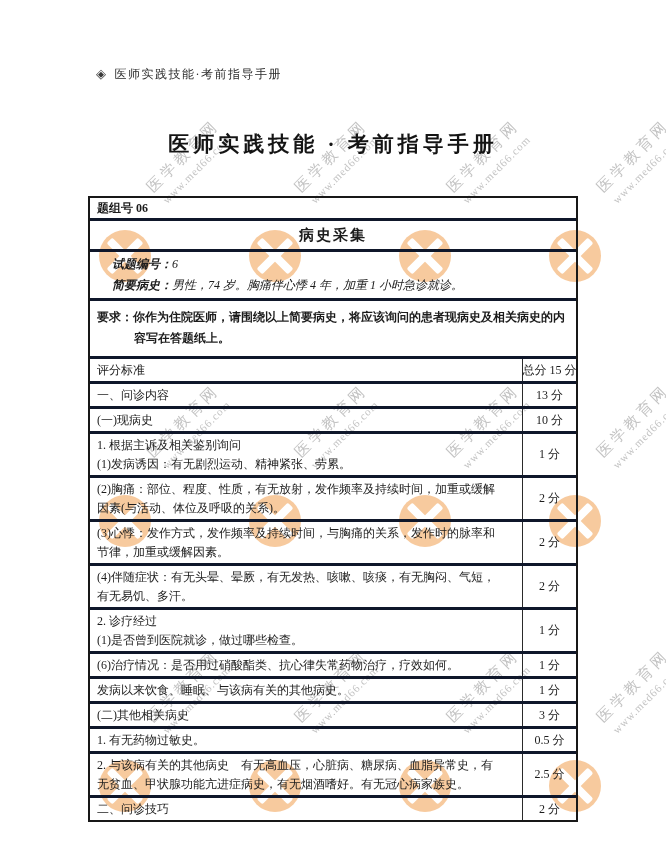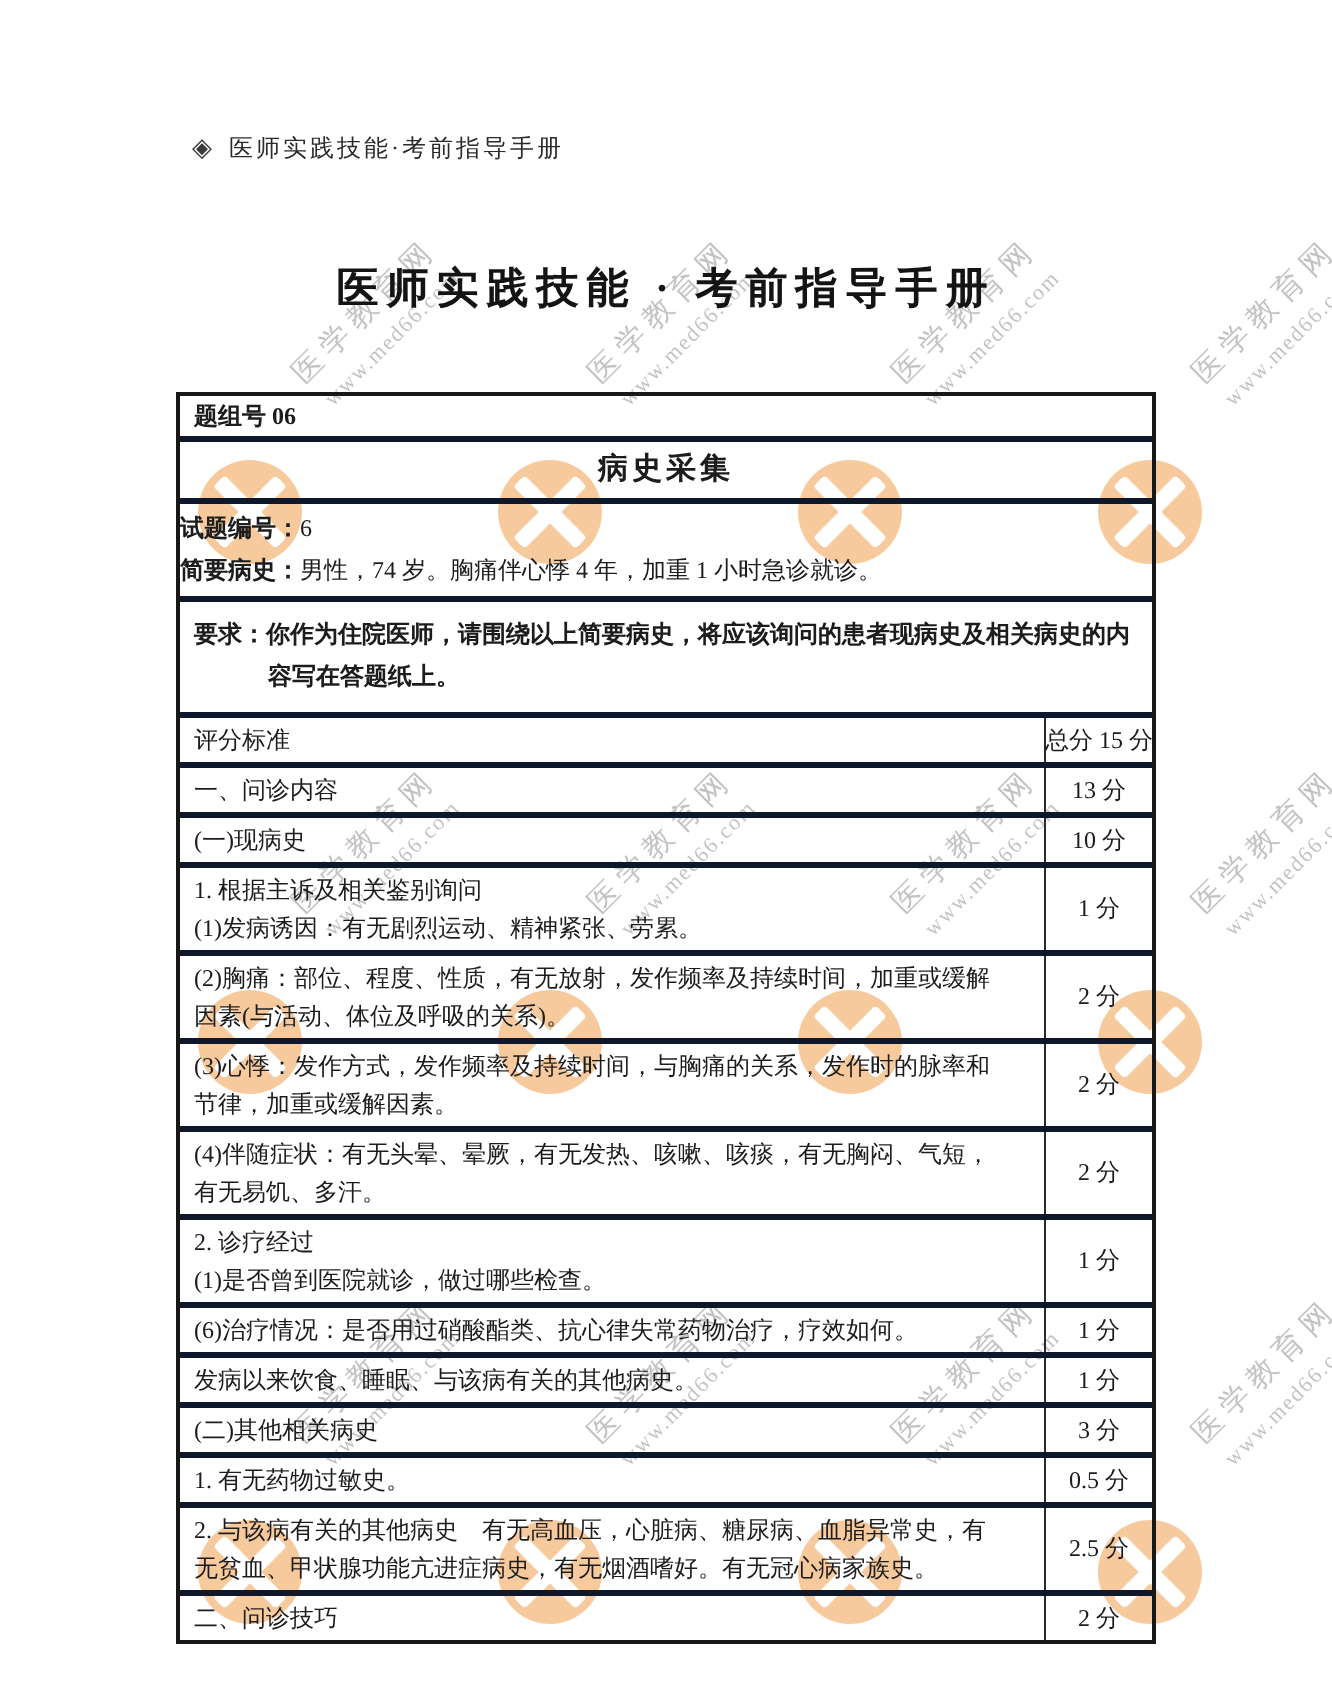--- a/index.html
+++ b/index.html
@@ -38,21 +38,21 @@
   
   .extable{
     position:absolute;left:88px;top:196px;width:490px;z-index:2;
     border:2px solid #181818;font-size:12px;line-height:19px;
     box-sizing:border-box;background:transparent;
   }
   .trow{border-top:3px solid #0f172a;}
   .trow:first-child{border-top:none;}
   .th-group{padding:0 7px;font-weight:bold;line-height:20px;}
   .th-title{padding:3px 7px;text-align:center;font-weight:bold;font-size:15px;line-height:22px;letter-spacing:2px;}
-  .th-info{padding:2px 0;line-height:21px;}
+  .th-info{padding:2px 22px;line-height:21px;font-style:italic;}
   .th-req{padding:6px 7px 7px 7px;font-weight:bold;line-height:21px;}
   .req-l2{padding-left:37px;}
   .b{font-weight:bold;}
   .srow{display:flex;align-items:stretch;min-height:22px;}
   .cell-text{flex:1;padding:1.5px 7px;display:flex;flex-direction:column;justify-content:center;}
   .cell-text>div{white-space:nowrap;}
   .cell-score{
     width:54px;border-left:1px solid #2a2a2a;box-sizing:border-box;
     display:flex;align-items:center;justify-content:center;text-align:center;
     white-space:nowrap;

